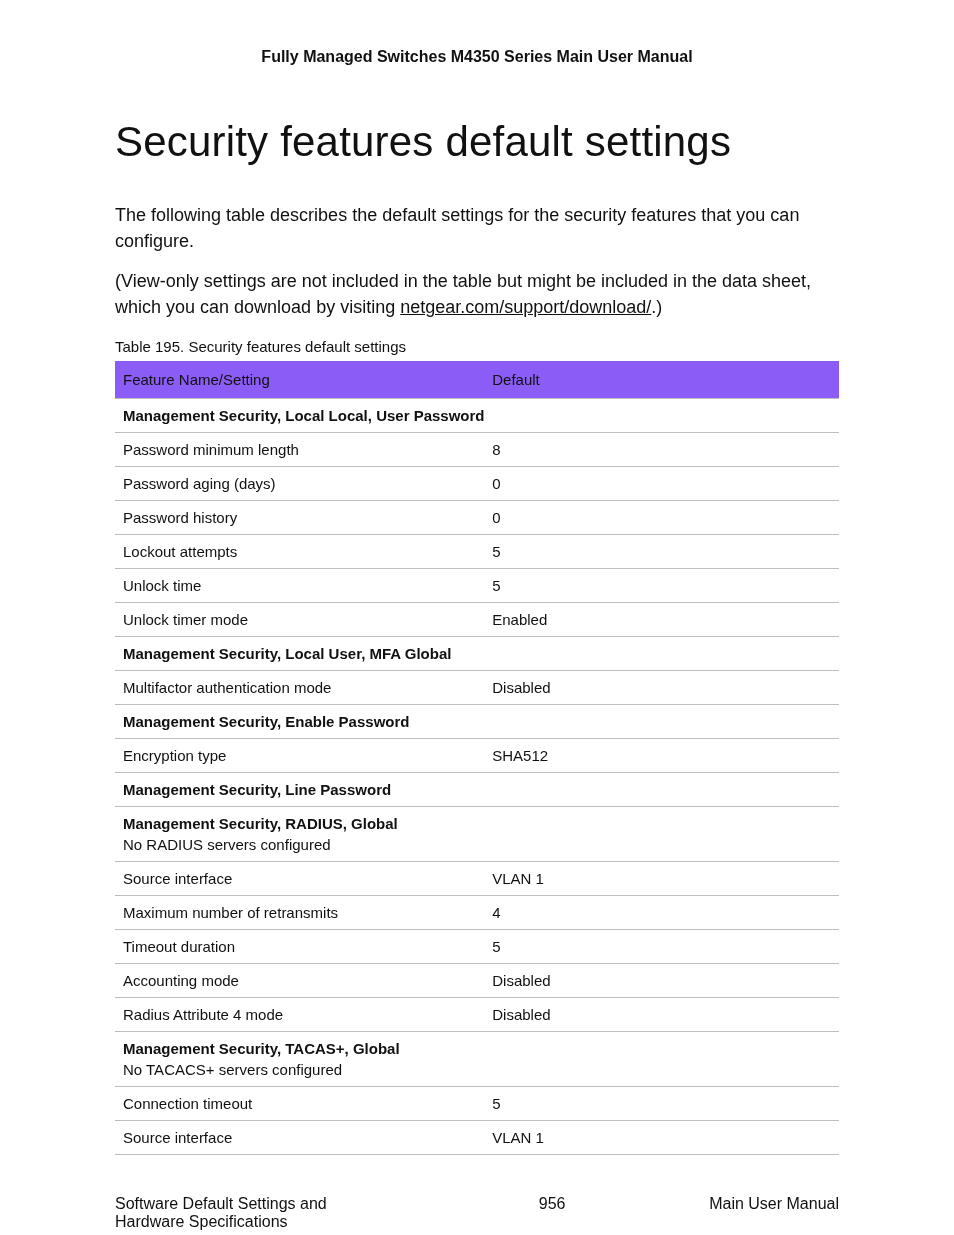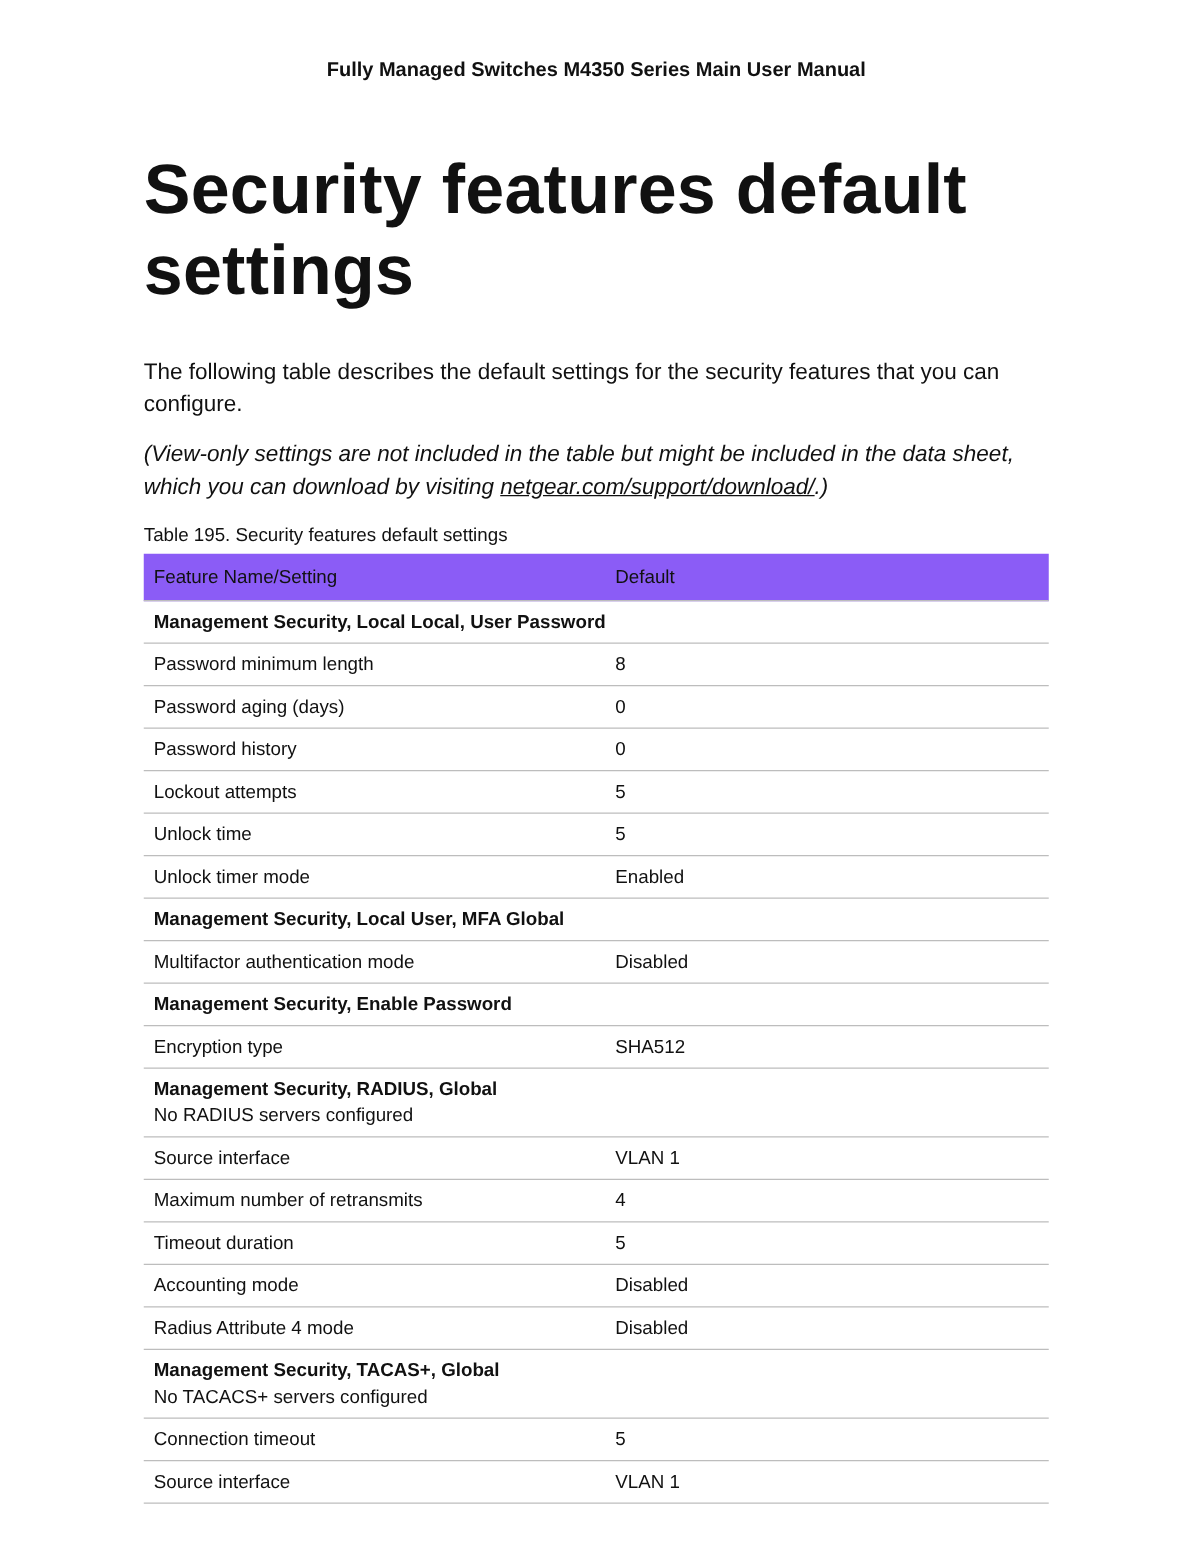--- a/index.html
+++ b/index.html
@@ -16,35 +16,34 @@
     box-sizing: border-box;
     padding: 48px 115px 36px 115px;
     position: relative;
   }
   .doc-header {
     text-align: center;
     font-weight: 700;
     font-size: 16px;
   }
   h1.title {
-    font-weight: 700;
-    font-size: 56px;
+    font-weight: 400;
+    font-size: 42px;
     margin: 52px 0 36px 0;
     letter-spacing: 0.2px;
   }
   p.intro {
     font-size: 18px;
     line-height: 1.45;
     margin: 0 0 14px 0;
   }
   p.note {
     font-size: 18px;
     line-height: 1.45;
     margin: 12px 0 18px 0;
-    font-style: italic;
   }
   a.link {
     color: #111;
     text-decoration: underline;
   }
   .caption {
     font-size: 15px;
     margin: 0 0 6px 0;
   }
   table.settings {
@@ -151,20 +150,23 @@
           <td>Multifactor authentication mode</td>
           <td>Disabled</td>
         </tr>
         <tr class="group-simple">
           <td colspan="2">Management Security, Enable Password</td>
         </tr>
         <tr>
           <td>Encryption type</td>
           <td>SHA512</td>
         </tr>
+        <tr class="group-simple">
+          <td colspan="2">Management Security, Line Password</td>
+        </tr>
         <tr class="group-with-sub">
           <td colspan="2">
             <span class="g-main">Management Security, RADIUS, Global</span>
             <span class="g-sub">No RADIUS servers configured</span>
           </td>
         </tr>
         <tr>
           <td>Source interface</td>
           <td>VLAN 1</td>
         </tr>

